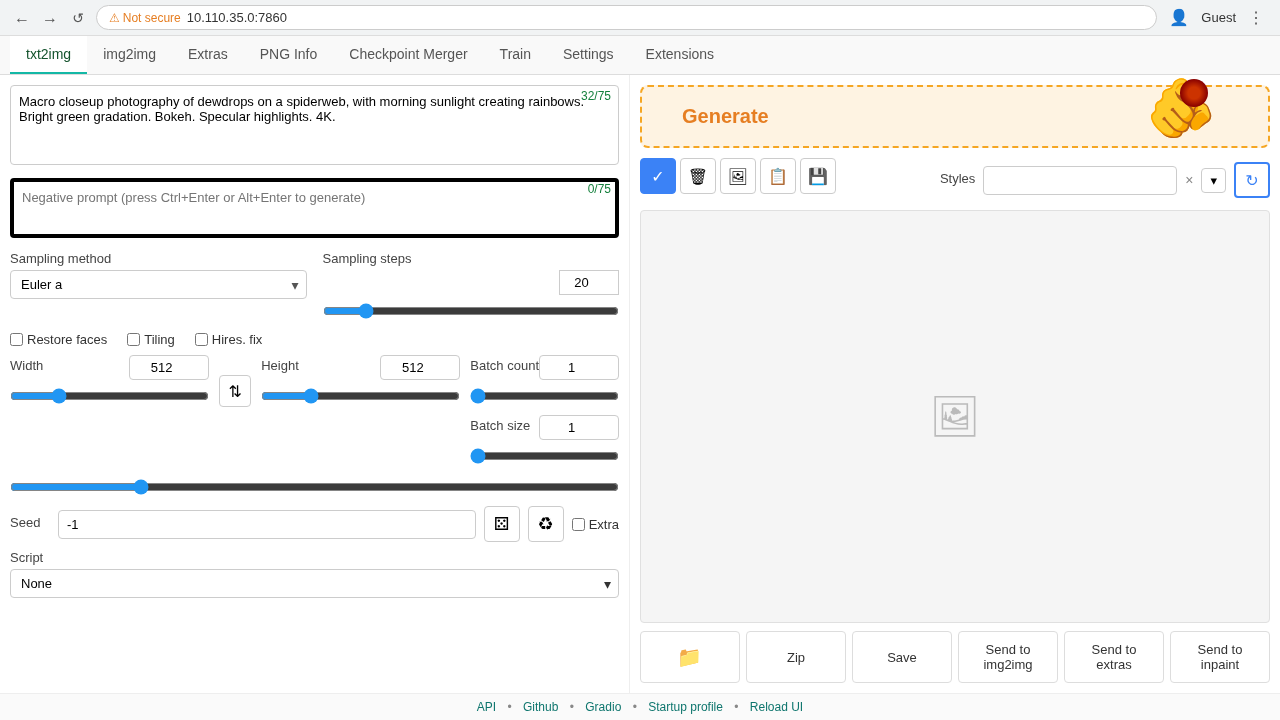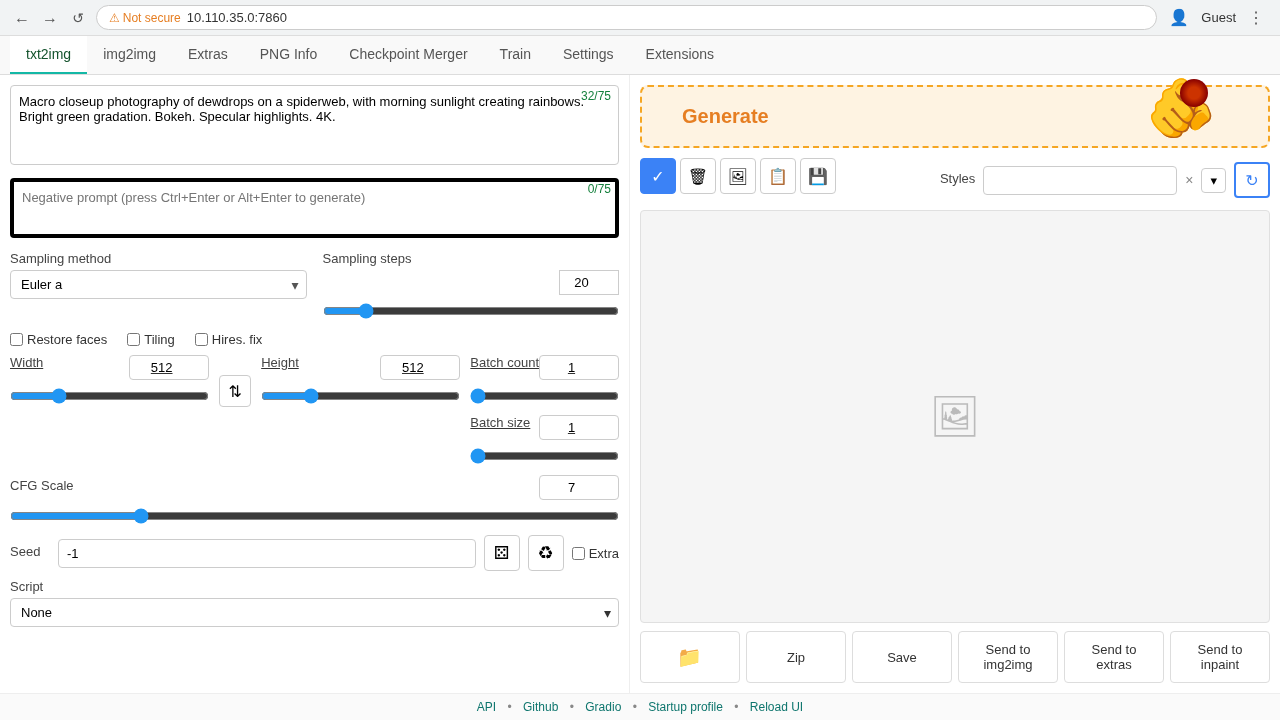--- a/index.html
+++ b/index.html
@@ -174,23 +174,23 @@
     .checkbox-label {
       display: flex;
       align-items: center;
       gap: 4px;
       font-size: 13px;
       cursor: pointer;
     }
     .dim-col { flex: 1; }
     .dim-value-row {
       display: flex;
+      align-items: center;
       justify-content: space-between;
       margin-bottom: 4px;
-      text-decoration: underline;
     }
     .dim-input {
       border: 1px solid #ccc;
       border-radius: 4px;
       padding: 4px 6px;
       width: 80px;
       font-size: 13px;
       text-align: center;
     }
     .swap-btn {
@@ -542,24 +542,20 @@
             <div class="dim-value-row">
               <span class="control-label">Batch size</span>
               <input type="number" class="batch-input" value="1" style="">
             </div>
             <input type="range" class="slider" min="1" max="8" value="1" style="accent-color: rgb(33, 150, 243);">
           </div>
         </div>
       </div>
 
       <div class="cfg-row">
-        <div class="cfg-value-row">
-          <span class="control-label">CFG Scale</span>
-          <input type="number" class="cfg-input" value="7" style="">
-        </div>
         <input type="range" class="slider" min="1" max="30" value="7" style="accent-color: rgb(33, 150, 243);">
       </div>
 
       <div class="seed-row">
         <span class="control-label" style="width:40px;">Seed</span>
         <input type="text" class="seed-input" value="-1" style="">
         <button class="seed-btn" title="Random seed">
           <span>⚄</span>
         </button>
         <button class="seed-btn" title="Recycle seed">

